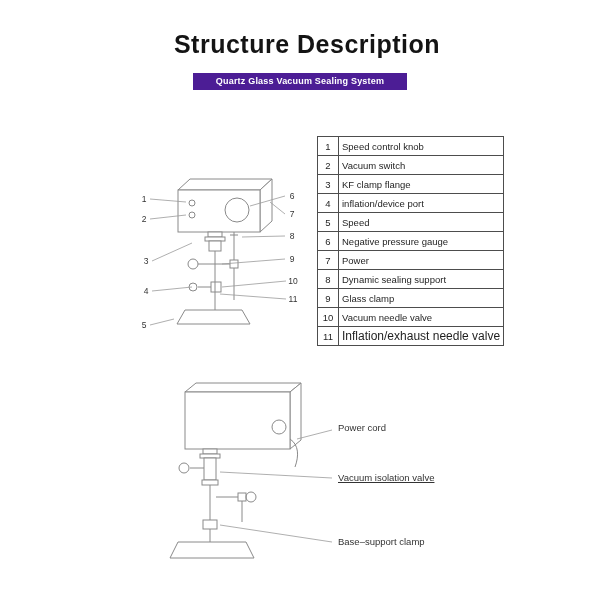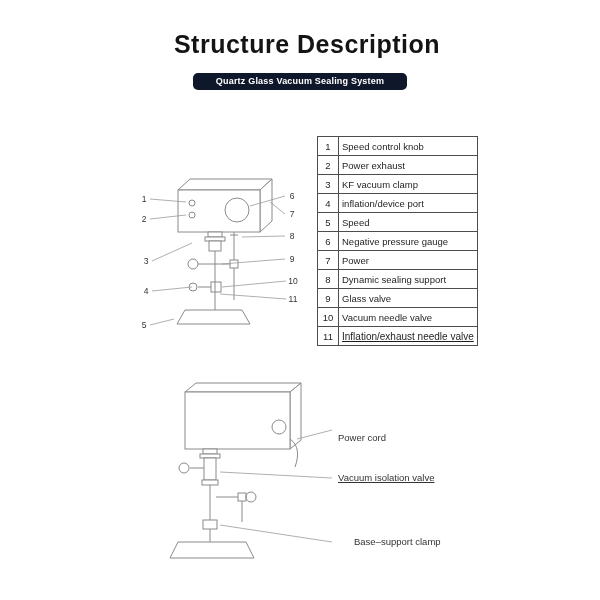--- a/index.html
+++ b/index.html
@@ -3,39 +3,39 @@
 <meta charset="utf-8">
 <style>
   html,body{margin:0;padding:0;background:#fff;}
   body{font-family:"Liberation Sans", sans-serif;color:#222;}
   .page{position:relative;width:600px;height:600px;background:#fff;overflow:hidden;}
 
   .title{position:absolute;top:30px;left:0;width:600px;text-align:center;
          font-size:25px;font-weight:700;color:#141414;letter-spacing:0.5px;padding-left:7px;}
 
   .banner{position:absolute;top:73px;left:193px;width:214px;height:17px;
-          background:#0f172a;border-radius:5px;color:#fff;font-size:9px;
+          background:#4c1d95;border-radius:0;color:#fff;font-size:9px;
           font-weight:700;text-align:center;line-height:17px;letter-spacing:0.2px;}
 
   .parts-table{position:absolute;top:136px;left:317px;border-collapse:collapse;}
   .parts-table td{border:1px solid #4d4d4d;height:18px;font-size:9.5px;
                   color:#1e1e1e;padding:0 3px;background:#fff;}
   .parts-table td.num{width:20px;text-align:center;padding:0;}
   .parts-table td.lbl{width:116px;white-space:nowrap;}
-  .parts-table tr.small td.lbl{font-size:10px;text-decoration:underline;}
+  .parts-table tr.small td.lbl{font-size:12px;}
 
   svg{position:absolute;}
   .upper-svg{left:130px;top:140px;}
   .lower-svg{left:150px;top:382px;}
 
   .callout{font-size:8.5px;fill:#333;}
   .lower-label{position:absolute;font-size:9.5px;color:#333;white-space:nowrap;}
-  #label-power-cord{left:338px;top:432px;}
+  #label-power-cord{left:338px;top:422px;}
   #label-vacuum-isolation-valve{left:338px;top:472px;text-decoration:underline;}
-  #label-base-support-clamp{left:338px;top:536px;margin-left:16px;}
+  #label-base-support-clamp{left:338px;top:536px;}
 </style>
 </head>
 <body>
 
 <div class="page">
 
   <div class="title">Structure Description</div>
 
   <div class="banner">Quartz Glass Vacuum Sealing System</div>
 
@@ -97,25 +97,25 @@
   </svg>
 
   <table class="parts-table">
     <tbody>
       <tr>
         <td class="num">1</td>
         <td class="lbl">Speed control knob</td>
       </tr>
       <tr>
         <td class="num">2</td>
-        <td class="lbl">Power exhaust</td>
+        <td class="lbl">Vacuum switch</td>
       </tr>
       <tr>
         <td class="num">3</td>
-        <td class="lbl">KF vacuum clamp</td>
+        <td class="lbl">KF clamp flange</td>
       </tr>
       <tr>
         <td class="num">4</td>
         <td class="lbl">inflation/device port</td>
       </tr>
       <tr>
         <td class="num">5</td>
         <td class="lbl">Speed</td>
       </tr>
       <tr>
@@ -125,21 +125,21 @@
       <tr>
         <td class="num">7</td>
         <td class="lbl">Power</td>
       </tr>
       <tr>
         <td class="num">8</td>
         <td class="lbl">Dynamic sealing support</td>
       </tr>
       <tr>
         <td class="num">9</td>
-        <td class="lbl">Glass valve</td>
+        <td class="lbl">Glass clamp</td>
       </tr>
       <tr>
         <td class="num">10</td>
         <td class="lbl">Vacuum needle valve</td>
       </tr>
       <tr class="small">
         <td class="num">11</td>
         <td class="lbl">Inflation/exhaust needle valve</td>
       </tr>
     </tbody>

